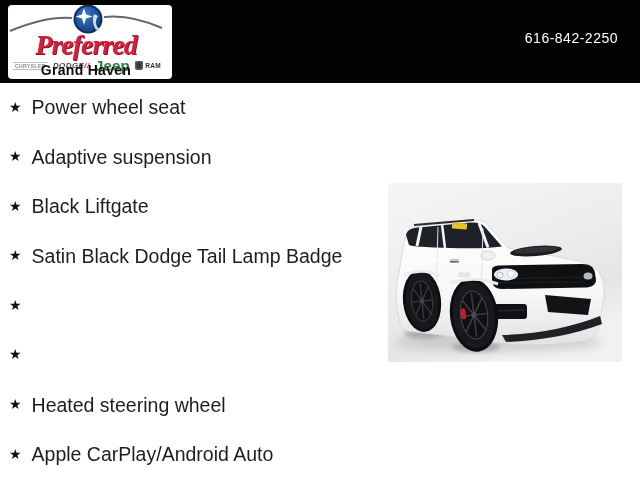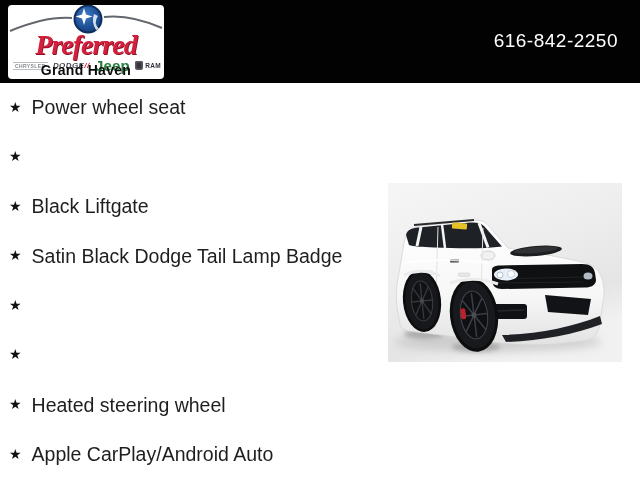--- a/index.html
+++ b/index.html
@@ -7,21 +7,21 @@
     position:relative; width:640px; height:480px; overflow:hidden;
     background:#ffffff; font-family:"Liberation Sans", sans-serif;
   }
   
   .header{
     position:absolute; top:0; left:0; width:640px; height:83px;
     background:#020202;
   }
   .logo-box{
     position:absolute; top:5px; left:8px; width:156px; height:74px;
-    background:#ffffff; border-radius:4px; overflow:hidden;
+    background:#ffffff; border-radius:4px; overflow:hidden;padding-left:8px;
   }
   .logo-art{position:absolute; top:0; left:0;}
   .dealer-name{
     position:absolute; top:26px; left:0; width:156px; text-align:center;
     font-family:"Liberation Serif", serif; font-style:italic; font-weight:900;
     font-size:28px; line-height:28px; color:#d41f3d; letter-spacing:-1px;
     text-shadow:0.8px 0.8px 0 #8e1126;
   }
   .brand-row{
     position:absolute; top:55px; left:5px; width:148px; height:11px;
@@ -39,21 +39,21 @@
     width:8px; height:9px; background:#34383d; border-radius:2px 2px 3px 3px;
     box-shadow:inset 0 0 0 1.5px #5a5e63;
   }
   .ram-text{font-size:6.5px; font-weight:900; color:#2f3237; letter-spacing:.3px;}
   .dealer-location{
     position:absolute; bottom:1px; left:0; width:156px; text-align:center;
     font-size:14px; font-weight:700; color:#0c0c0c; letter-spacing:.3px;
   }
   .phone{
     position:absolute; top:30px; right:22px;
-    color:#ffffff; font-size:19px; letter-spacing:.5px; font-weight:400;
+    color:#ffffff; font-size:14px; letter-spacing:.5px; font-weight:400;
   }
   
   .features{
     position:absolute; top:96px; left:9px; margin:0; padding:0; list-style:none;
   }
   .features li{
     display:flex; align-items:center; height:23px; margin:0 0 26.6px 0;
     font-size:19.5px; color:#1e1e1e; white-space:nowrap;
   }
   .star{
@@ -108,20 +108,21 @@
     <div class="phone">616-842-2250</div>
   </div>
 
   <ul class="features">
     <li>
       <span class="star">★</span>
       <span>Power wheel seat</span>
       </li>
     <li>
       <span class="star">★</span>
+      <span>Adaptive suspension</span>
       </li>
     <li>
       <span class="star">★</span>
       <span>Black Liftgate</span>
       </li>
     <li>
       <span class="star">★</span>
       <span>Satin Black Dodge Tail Lamp Badge</span>
       </li>
     <li>

